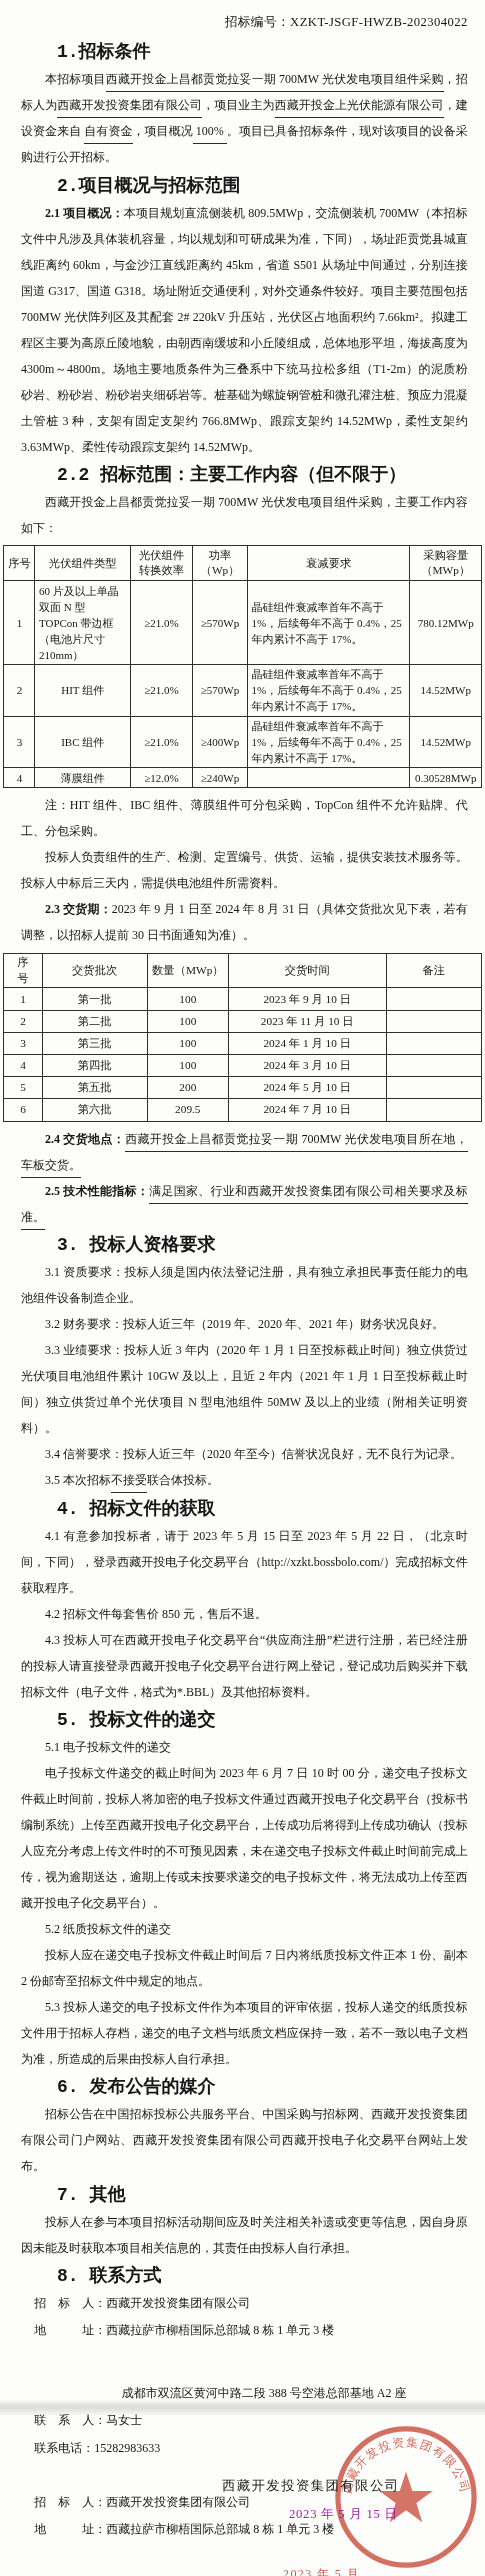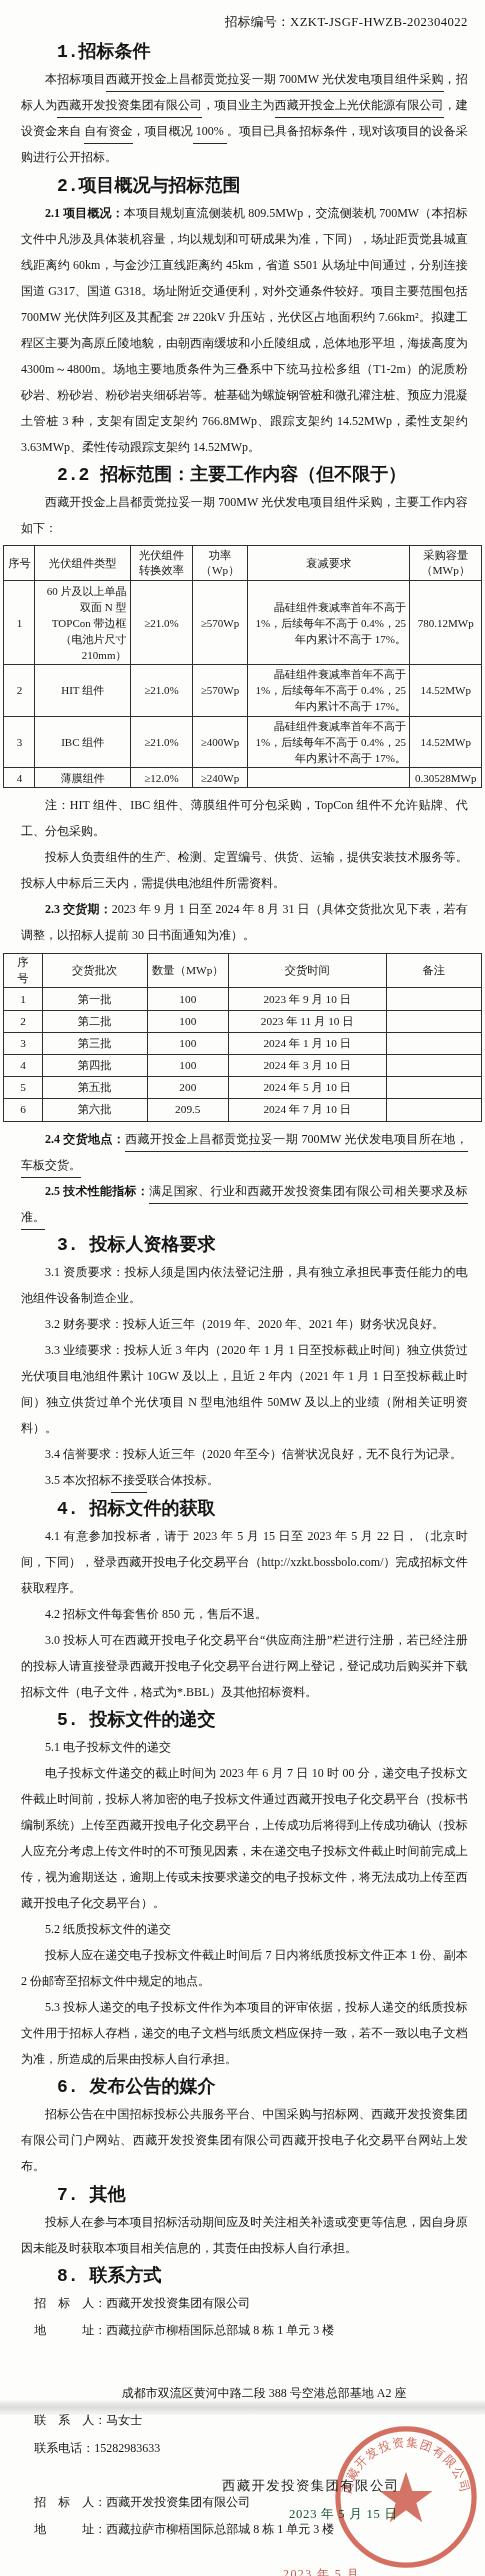--- a/index.html
+++ b/index.html
@@ -13,33 +13,33 @@
   .head { margin:1.4px 0 0 0; font-weight:bold; font-size:18px; line-height:28px; text-indent:2em;font-family:Liberation Mono, monospace; }
   .body { margin:0; font-size:12px; line-height:26px; text-align:justify; }
   .ind { text-indent:2em; }
   .b { font-weight:bold; }
   .u { border-bottom:0.7px solid #2a2a2a; padding-bottom:5px; }
   table { border-collapse:collapse; width:calc(100% + 32px); margin:4.2px 0 4.2px -17.6px; table-layout:fixed;padding-left:40px; }
   th,td { border:0.7px solid #2f2f2f; padding:1.4px 3.5px; text-align:center; vertical-align:middle; font-weight:normal; }
   th { white-space:pre-line; font-size:11.3px; line-height:15.5px; }
   .t1 td { font-size:11px; line-height:16px; }
   .t2 td { font-size:11.3px; line-height:17px; padding:2.1px 3.5px; }
-  .cell-left { text-align:right; }
+  .cell-left { text-align:left; }
   .contact { text-indent:0; padding-left:1.1em; line-height:27.4px; text-align:left; }
   .addr2 { padding-left:8.4em;margin-top:35px; }
   .cut { height:12.7px; overflow:hidden; margin:11.3px 0 2.8px 0; opacity:.8; }
   .cut span { display:block; margin-top:-15px; font-weight:bold; font-size:12.3px; text-indent:2em; }
   .scan-band {
     position:absolute; left:0; top:2399px; width:100%; height:15.5px;
     background:linear-gradient(180deg, rgba(205,205,205,0) 0%, rgba(170,170,170,.42) 50%, rgba(215,215,215,.15) 100%);
   }
   .stamp { position:absolute; left:332px; top:2423px; width:148px; height:148px; z-index:1; opacity:.92; }
   .stamp svg { width:100%; height:100%; }
   .stamp-company { position:absolute; left:222px; top:2477px; width:253px; margin:0; font-size:13.4px; letter-spacing:1.4px; z-index:2; color:#1b1b1b; }
-  .stamp-date { position:absolute; left:289px; top:2506px; margin:0; font-size:12.7px; letter-spacing:0.7px; z-index:2; color:#14532d; }
+  .stamp-date { position:absolute; left:289px; top:2506px; margin:0; font-size:12.7px; letter-spacing:0.7px; z-index:2; color:#a21caf; }
   .bottom-red { position:absolute; left:283px; top:2566px; height:10px; overflow:hidden; z-index:2; }
   .bottom-red span { color:#c23b2c; font-size:12px; letter-spacing:1.4px; opacity:.85; }
 </style>
 </head>
 <body>
 
 <div class="page">
   <div class="content">
 
     <p class="doc-title">招标编号：XZKT-JSGF-HWZB-202304022</p>
@@ -182,21 +182,21 @@
     <p class="head">3.  投标人资格要求</p>
     <p class="body ind">3.1 资质要求：投标人须是国内依法登记注册，具有独立承担民事责任能力的电池组件设备制造企业。</p>
     <p class="body ind">3.2 财务要求：投标人近三年（2019 年、2020 年、2021 年）财务状况良好。</p>
     <p class="body ind">3.3 业绩要求：投标人近 3 年内（2020 年 1 月 1 日至投标截止时间）独立供货过光伏项目电池组件累计 10GW 及以上，且近 2 年内（2021 年 1 月 1 日至投标截止时间）独立供货过单个光伏项目 N 型电池组件 50MW 及以上的业绩（附相关证明资料）。</p>
     <p class="body ind">3.4 信誉要求：投标人近三年（2020 年至今）信誉状况良好，无不良行为记录。</p>
     <p class="body ind"><span>3.5 本次招标</span><span class="u">不接受</span><span>联合体投标。</span></p>
 
     <p class="head">4.  招标文件的获取</p>
     <p class="body ind"><span>4.1 有意参加投标者，请于 2023 年 5 月 15 日至 2023 年 5 月 22 日，（北京时间，下同），登录西藏开投电子化交易平台（</span><span>http://xzkt.bossbolo.com/</span><span>）完成招标文件获取程序。</span></p>
     <p class="body ind">4.2 招标文件每套售价 850 元，售后不退。</p>
-    <p class="body ind">3.0 投标人可在西藏开投电子化交易平台“供应商注册”栏进行注册，若已经注册的投标人请直接登录西藏开投电子化交易平台进行网上登记，登记成功后购买并下载招标文件（电子文件，格式为*.BBL）及其他招标资料。</p>
+    <p class="body ind">4.3 投标人可在西藏开投电子化交易平台“供应商注册”栏进行注册，若已经注册的投标人请直接登录西藏开投电子化交易平台进行网上登记，登记成功后购买并下载招标文件（电子文件，格式为*.BBL）及其他招标资料。</p>
 
     <p class="head">5.  投标文件的递交</p>
     <p class="body ind">5.1 电子投标文件的递交</p>
     <p class="body ind">电子投标文件递交的截止时间为 2023 年 6 月 7 日 10 时 00 分，递交电子投标文件截止时间前，投标人将加密的电子投标文件通过西藏开投电子化交易平台（投标书编制系统）上传至西藏开投电子化交易平台，上传成功后将得到上传成功确认（投标人应充分考虑上传文件时的不可预见因素，未在递交电子投标文件截止时间前完成上传，视为逾期送达，逾期上传或未按要求递交的电子投标文件，将无法成功上传至西藏开投电子化交易平台）。</p>
     <p class="body ind">5.2 纸质投标文件的递交</p>
     <p class="body ind">投标人应在递交电子投标文件截止时间后 7 日内将纸质投标文件正本 1 份、副本 2 份邮寄至招标文件中规定的地点。</p>
     <p class="body ind">5.3 投标人递交的电子投标文件作为本项目的评审依据，投标人递交的纸质投标文件用于招标人存档，递交的电子文档与纸质文档应保持一致，若不一致以电子文档为准，所造成的后果由投标人自行承担。</p>
 
     <p class="head">6.  发布公告的媒介</p>
     <p class="body ind">招标公告在中国招标投标公共服务平台、中国采购与招标网、西藏开发投资集团有限公司门户网站、西藏开发投资集团有限公司西藏开投电子化交易平台网站上发布。</p>

